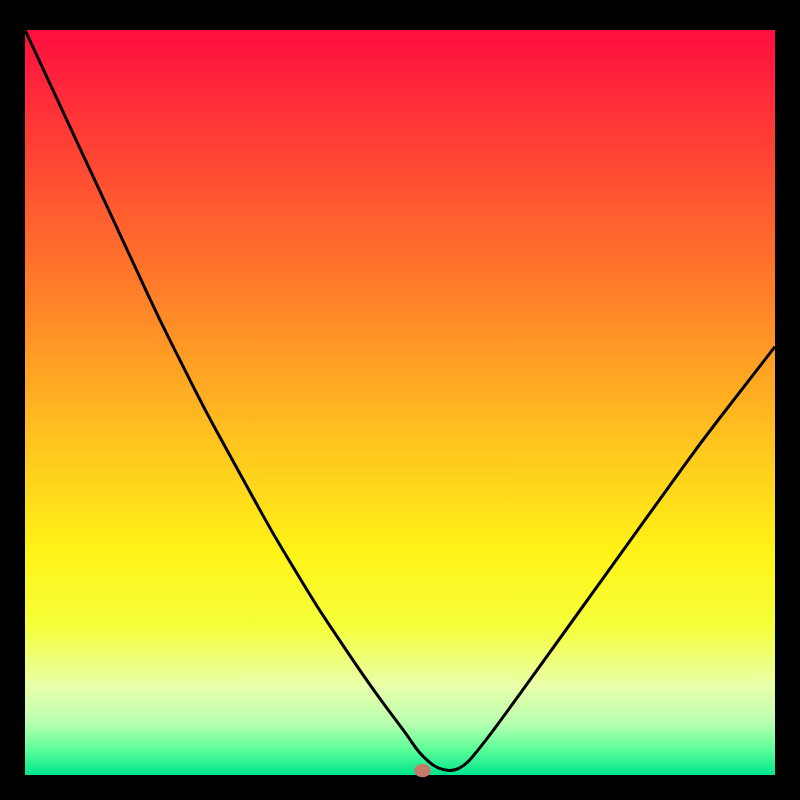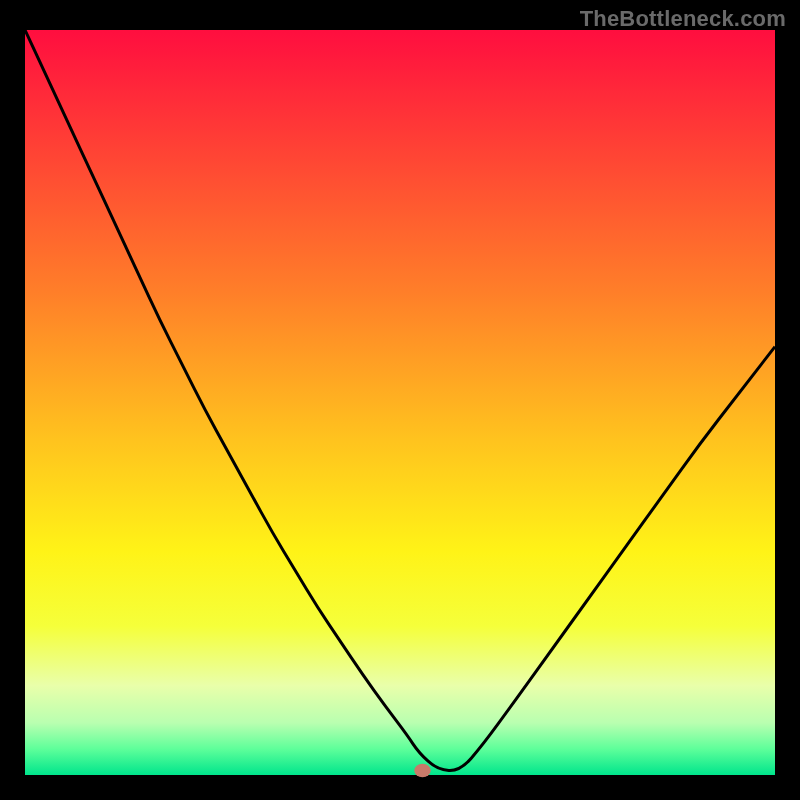--- a/index.html
+++ b/index.html
@@ -28,21 +28,20 @@
     user-select: none;
   }
   svg {
     display: block;
   }
 </style>
 </head>
 <body>
 
 <div class="frame">
-  <div class="watermark">TheBottleneck.com</div>
   <svg id="chart-svg" width="800" height="800" viewBox="0 0 800 800">
     <defs>
       <linearGradient id="bg-grad" x1="0" y1="0" x2="0" y2="1">
           <stop offset="0.00%" stop-color="#ff0e3f"></stop>
           <stop offset="17.00%" stop-color="#ff4534"></stop>
           <stop offset="35.00%" stop-color="#ff7e29"></stop>
           <stop offset="55.00%" stop-color="#ffc31e"></stop>
           <stop offset="70.00%" stop-color="#fff317"></stop>
           <stop offset="80.00%" stop-color="#f5ff3a"></stop>
           <stop offset="88.00%" stop-color="#e9ffaa"></stop>

